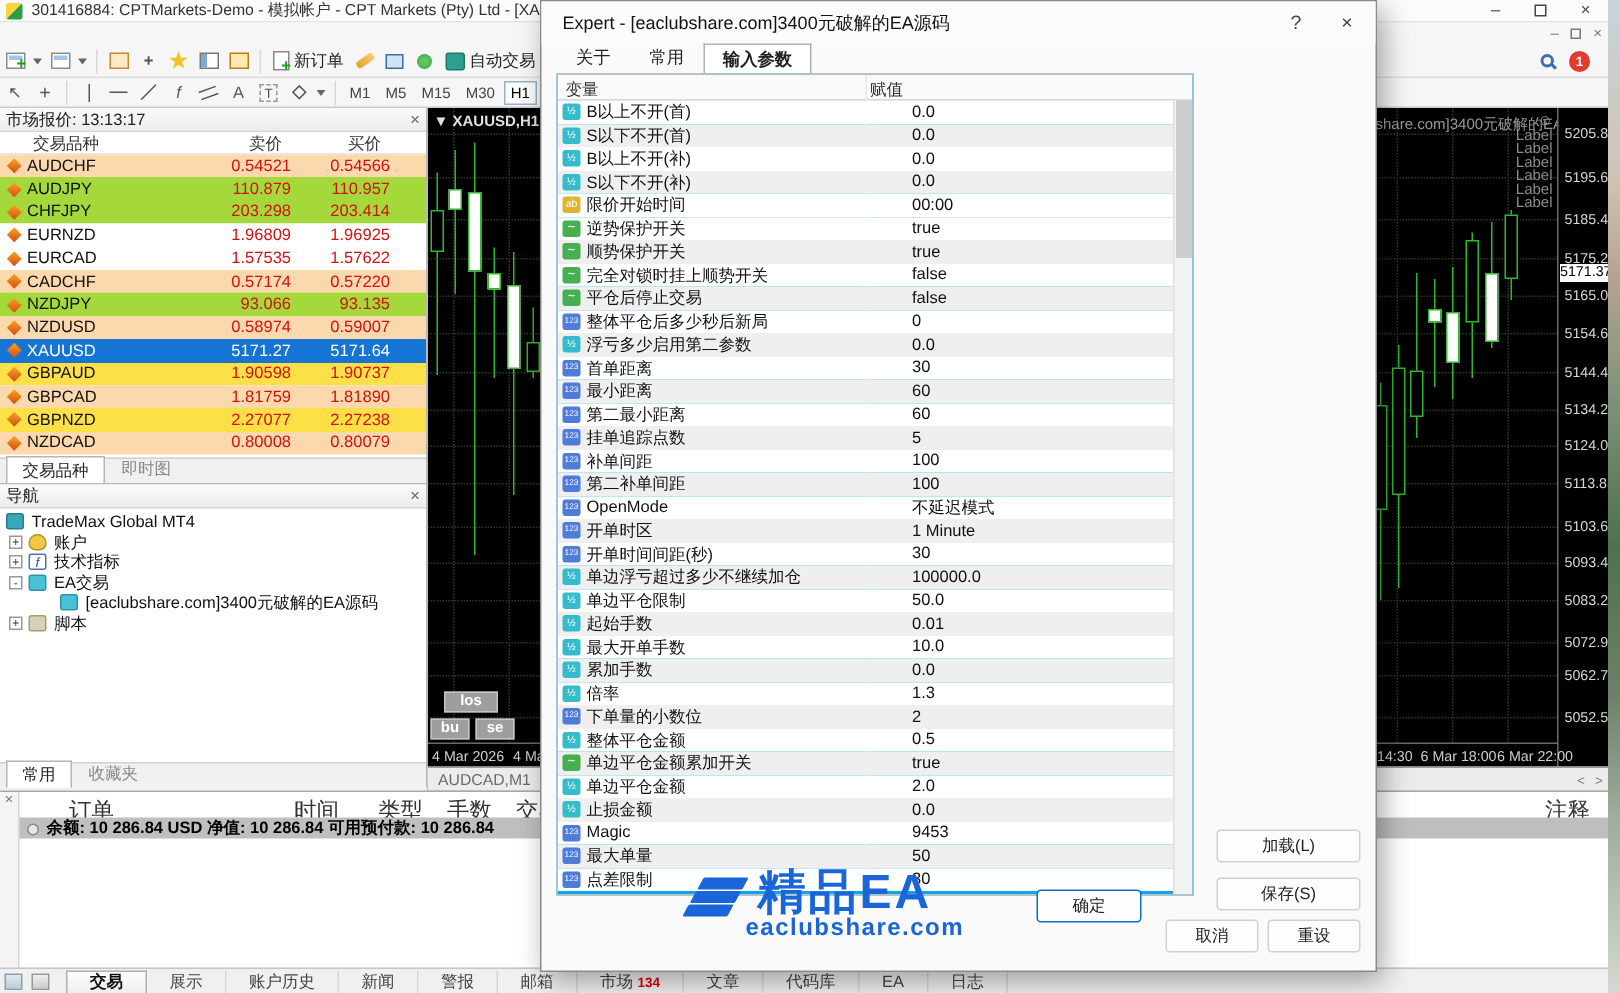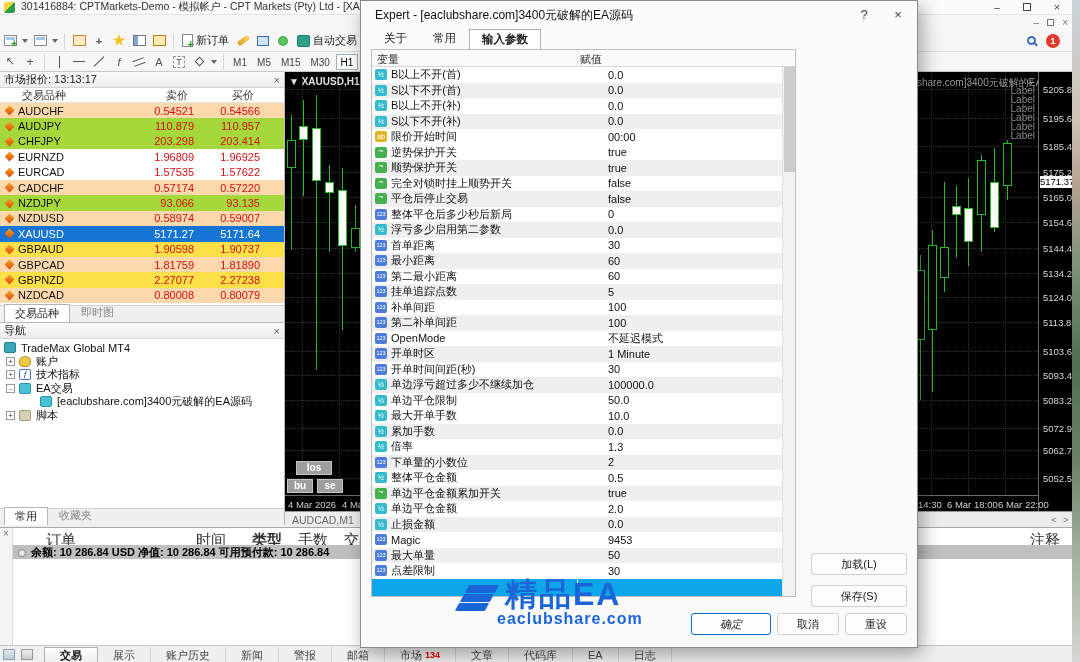--- a/index.html
+++ b/index.html
@@ -499,21 +499,21 @@
       </div>
   </div>
 
   <div id="terminal">
     <div id="term-gutter">
       <span>×</span>
     </div>
     <div id="term-cols">
         <span class="termcol" style="left: 46px;">订单</span>
         <span class="termcol" style="left: 196px;">时间</span>
-        <span class="termcol" style="left: 252px; font-weight: bold;">类型</span>
+        <span class="termcol" style="left: 252px;">类型</span>
         <span class="termcol" style="left: 298px;">手数</span>
         <span class="termcol" style="left: 344px;">交易品种</span>
         <span class="termcol" style="left: 1030px;">注释</span>
       </div>
     <div id="balance-row">
       <span>余额: 10 286.84 USD   净值: 10 286.84   可用预付款: 10 286.84</span>
     </div>
   </div>
 
   <div id="tabbar">
@@ -657,20 +657,25 @@
           <div class="prow even">
             <span class="picon pi-d">½</span>
             <span class="pname">单边浮亏超过多少不继续加仓</span>
             <span class="pval">100000.0</span>
           </div>
           <div class="prow odd">
             <span class="picon pi-d">½</span>
             <span class="pname">单边平仓限制</span>
             <span class="pval">50.0</span>
           </div>
+          <div class="prow even">
+            <span class="picon pi-d">½</span>
+            <span class="pname">起始手数</span>
+            <span class="pval">0.01</span>
+          </div>
           <div class="prow odd">
             <span class="picon pi-d">½</span>
             <span class="pname">最大开单手数</span>
             <span class="pval">10.0</span>
           </div>
           <div class="prow even">
             <span class="picon pi-d">½</span>
             <span class="pname">累加手数</span>
             <span class="pval">0.0</span>
           </div>
@@ -719,21 +724,21 @@
             <span class="pname">点差限制</span>
             <span class="pval">30</span>
           </div>
         </div>
       <div id="pt-scroll">
         <div id="pt-thumb"></div>
       </div>
     </div>
     <div class="dlg-btn" style="left:450px;top:552px;">加载(L)</div>
     <div class="dlg-btn" style="left:450px;top:584px;">保存(S)</div>
-    <div class="dlg-btn default" style="left:330px;top:612px;width:80px;font-style:italic;">确定</div>
+    <div class="dlg-btn default" style="left:330px;top:592px;width:70px;">确定</div>
     <div class="dlg-btn small" style="left:416px;top:612px;">取消</div>
     <div class="dlg-btn small" style="left:484px;top:612px;">重设</div>
     <div id="watermark">
       <span class="wm-logo">
         <span class="wm-bar" style="left:0;top:18px;"></span>
         <span class="wm-bar" style="left:5px;top:9px;"></span>
         <span class="wm-bar" style="left:10px;top:0;"></span>
       </span>
       <span id="wm-brand">精品EA</span>
       <span id="wm-site">eaclubshare.com</span>

